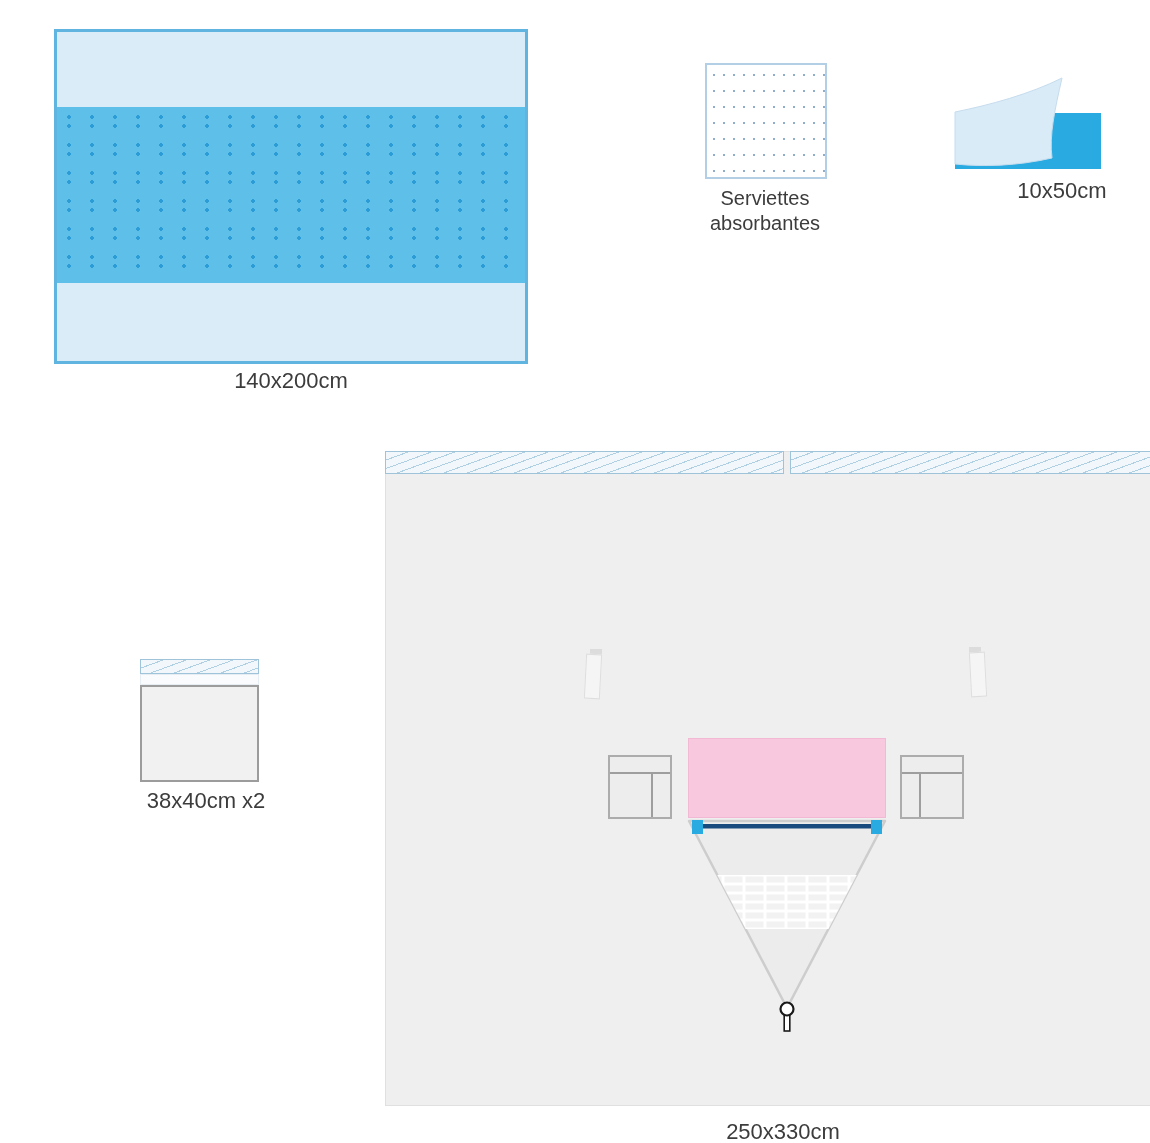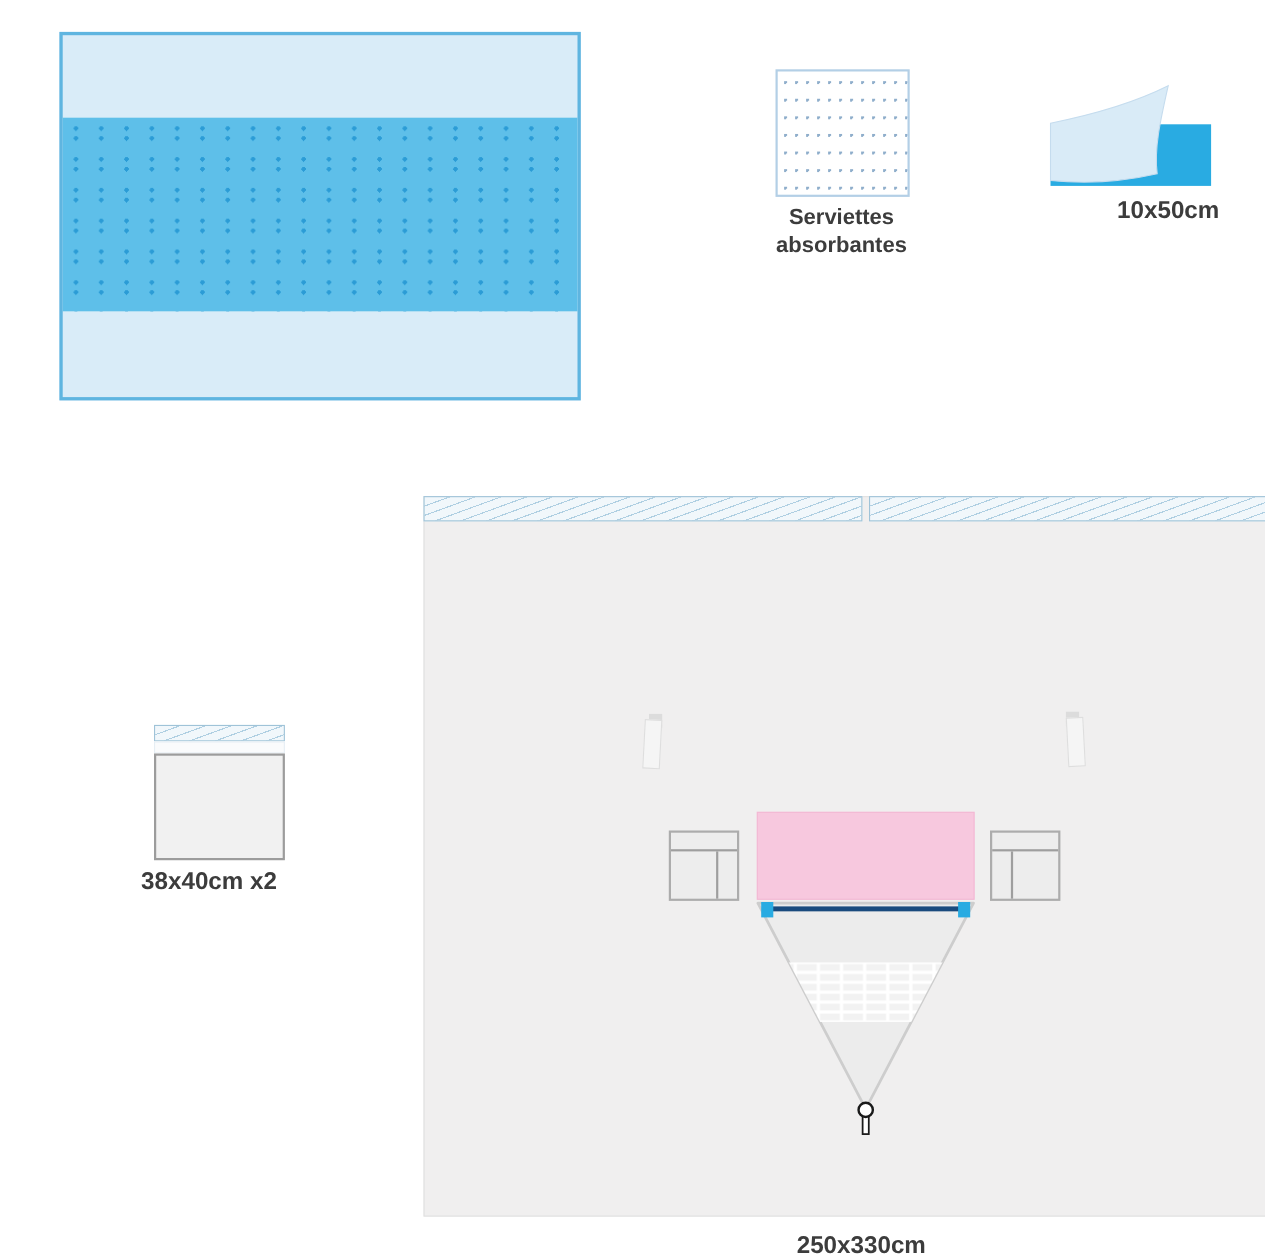--- a/index.html
+++ b/index.html
@@ -5,21 +5,21 @@
   html,body{margin:0;padding:0;background:#fff;}
   #canvas{
     position:relative;width:1150px;height:1143px;background:var(--canvas-bg,#fff);
     font-family:"Liberation Sans",sans-serif;overflow:hidden;
   }
   .abs{position:absolute;}
 
   
   .dim-label{
     position:absolute;text-align:center;
-    font-weight:700;font-size:22px;line-height:26px;
+    font-weight:400;font-size:22px;line-height:26px;
     color:var(--label-text,#3c3c3c);
   }
   .dim-label.small{font-size:20px;line-height:25px;white-space:pre-line;}
 
   
   .drape140{
     left:14px;top:13px;width:468px;height:329px;
     border:3px solid var(--drape-border,#5fb5e0);
     background:var(--drape-light,#d9ecf8);
   }
@@ -64,21 +64,21 @@
   }
   .white-strip-sm{
     left:100px;top:658px;width:117px;height:9px;
     border:1px solid #e6eef4;background:#fafbfc;
   }
   .square38{
     left:100px;top:669px;width:115px;height:93px;
     border:2px solid var(--square-border,#9c9c9c);
     background:var(--square-gray,#f1f1f1);
   }
-  .label-38{left:55px;top:772px;width:190px;}
+  .label-38{left:71px;top:772px;width:190px;}
 
   
   .bigdrape{
     left:345px;top:435px;width:796px;height:653px;
     border:1px solid var(--panel-border,#e0e0e0);
     background:var(--panel-gray,#f0efef);
   }
   .reinforce-strip{
     position:absolute;top:-1px;height:21px;
     border:1px solid var(--hatch-border,#9fc3d8);
@@ -131,20 +131,21 @@
   .label-big{left:345px;top:1103px;width:796px;}
 </style>
 </head>
 <body>
 
 <figure id="canvas">
 
   <div class="abs drape140">
     <div class="band"></div>
   </div>
+  <div class="dim-label label-140">140x200cm</div>
 
   <div class="abs towels"></div>
   <div class="dim-label small label-towels">Serviettes
 absorbantes</div>
 
   <svg class="abs tape-svg" width="170" height="100" viewBox="0 0 170 100">
     <rect class="tape-base" x="10" y="42" width="146" height="56"></rect>
     <path class="tape-sheet" d="M10,41 C45,34 85,23 117,7 C110,38 104,64 107,87 C72,95 38,96 10,93 Z"></path>
   </svg>
   <div class="dim-label label-tape">10x50cm</div>

